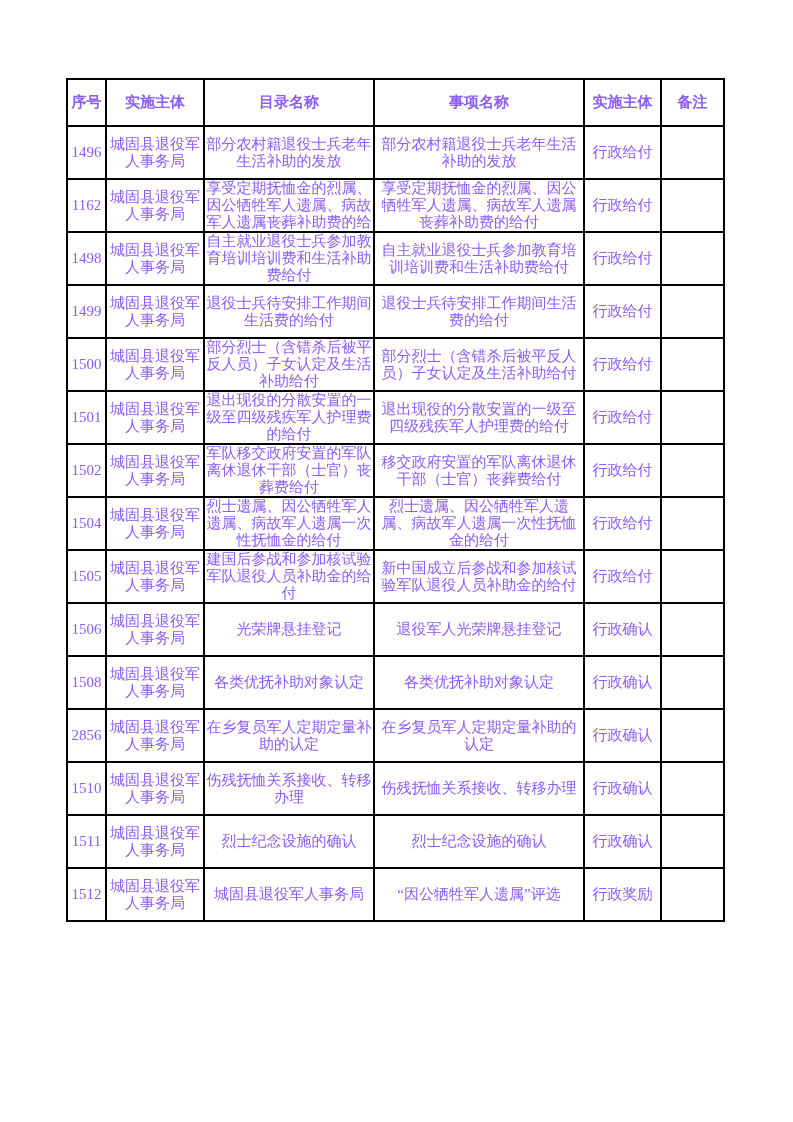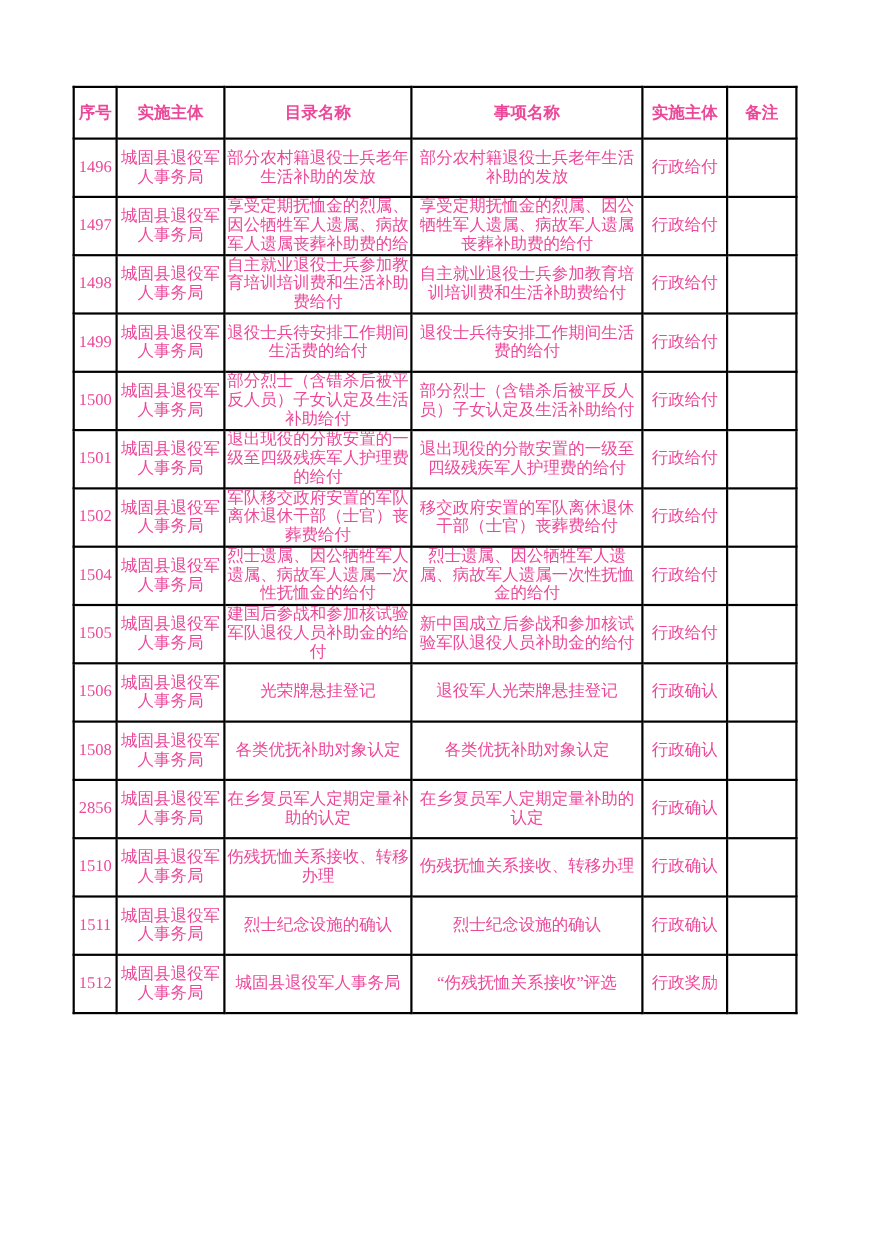--- a/index.html
+++ b/index.html
@@ -7,21 +7,21 @@
     padding: 0;
     background: #888;
   }
   .sheet {
     position: relative;
     width: 793px;
     height: 1122px;
     background: #ffffff;
     margin: 0 auto;
     overflow: hidden;
-    color: #ec4899;
+    color: #8b5cf6;
   }
   table.grid {
     position: absolute;
     left: 66px;
     top: 78px;
     width: 657px;
     border-collapse: collapse;
     table-layout: fixed;
   }
   table.grid th, table.grid td {
@@ -112,21 +112,21 @@
           </td>
     <td>
             <div class="cw">
               <div class="tx"></div>
             </div>
           </td>
   </tr>
         <tr>
     <td>
             <div class="cw">
-              <div class="tx">1497</div>
+              <div class="tx">1162</div>
             </div>
           </td>
     <td>
             <div class="cw">
               <div class="tx">城固县退役军人事务局</div>
             </div>
           </td>
     <td>
             <div class="cw">
               <div class="tx">享受定期抚恤金的烈属、因公牺牲军人遗属、病故军人遗属丧葬补助费的给付</div>
@@ -543,21 +543,21 @@
               <div class="tx">城固县退役军人事务局</div>
             </div>
           </td>
     <td>
             <div class="cw">
               <div class="tx">城固县退役军人事务局</div>
             </div>
           </td>
     <td>
             <div class="cw">
-              <div class="tx">“伤残抚恤关系接收”评选</div>
+              <div class="tx">“因公牺牲军人遗属”评选</div>
             </div>
           </td>
     <td>
             <div class="cw">
               <div class="tx">行政奖励</div>
             </div>
           </td>
     <td>
             <div class="cw">
               <div class="tx"></div>

